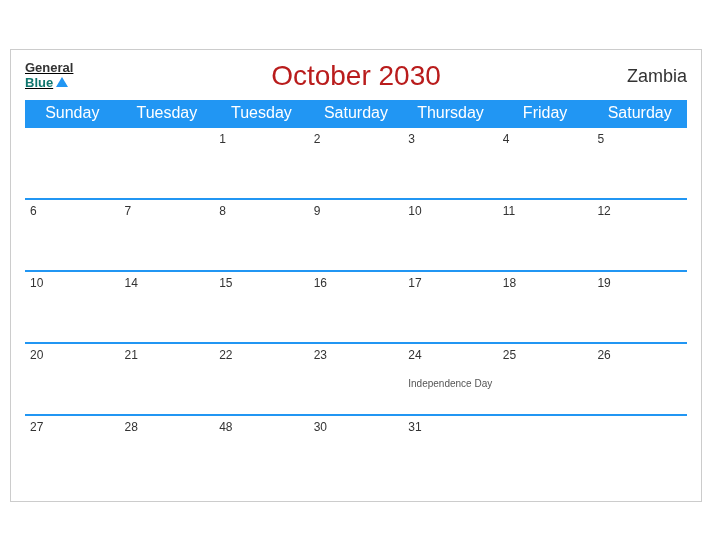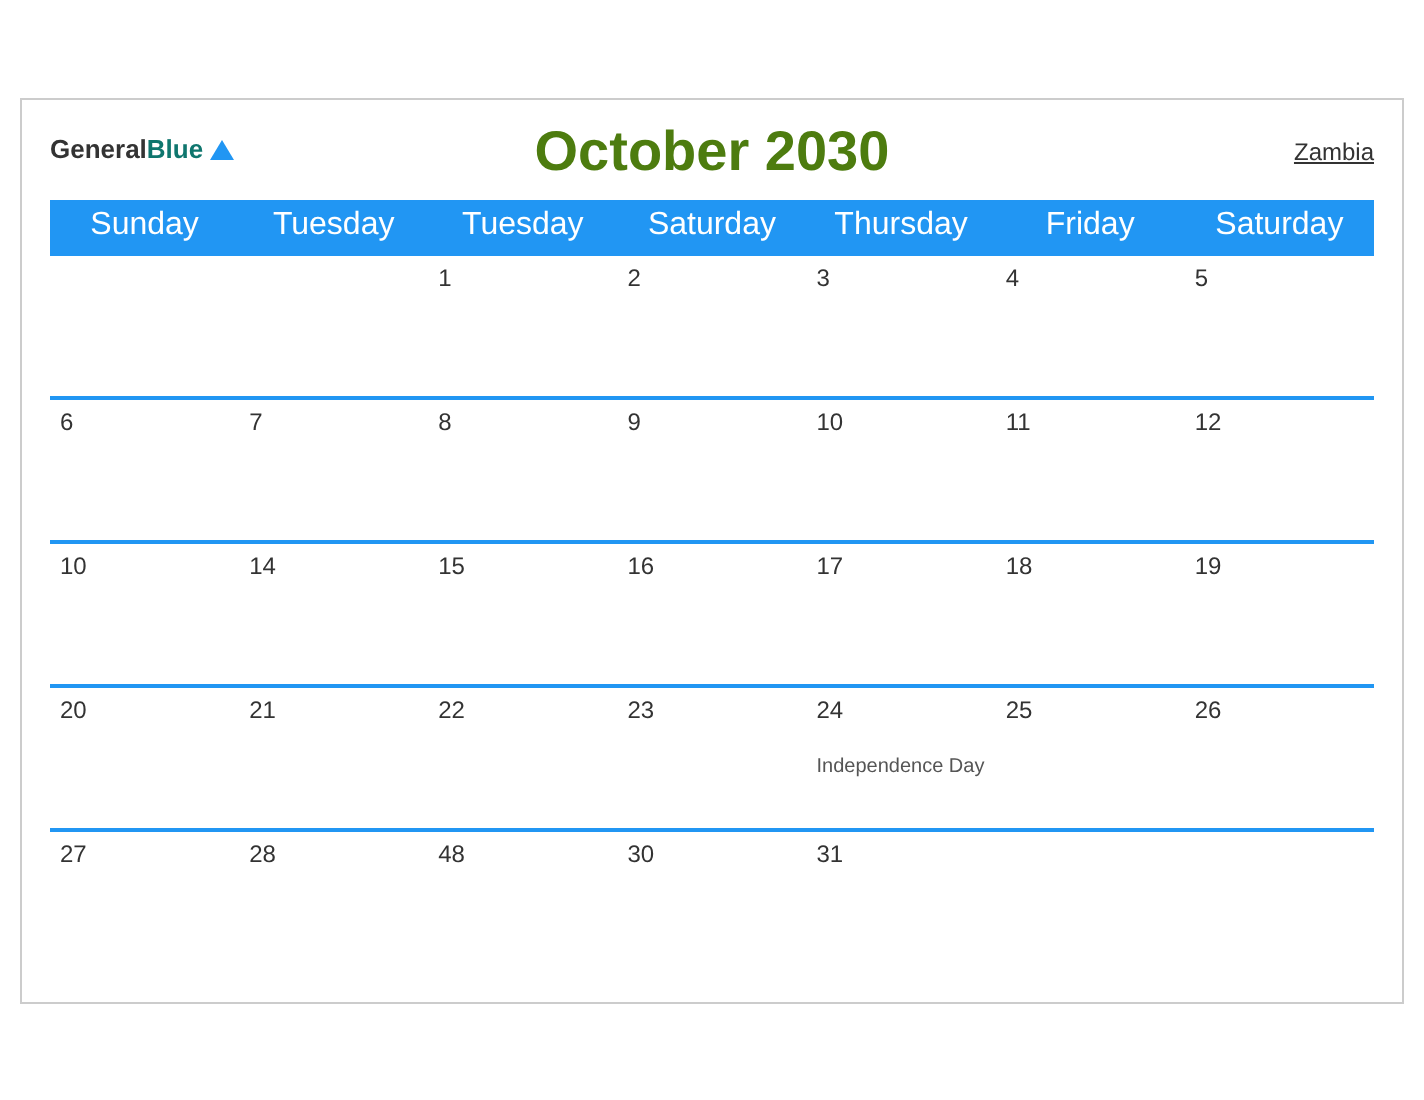--- a/index.html
+++ b/index.html
@@ -23,23 +23,24 @@
       display: flex;
       align-items: center;
       justify-content: center;
       position: relative;
       margin-bottom: 8px;
     }
     .logo {
       position: absolute;
       left: 0;
       display: flex;
-      flex-direction: row;
+      flex-direction: column;
       align-items: flex-start;
       line-height: 1.1;
+      text-decoration: underline;
     }
     .logo-general {
       font-size: 13px;
       font-weight: bold;
       color: #333;
     }
     .logo-blue {
       font-size: 13px;
       font-weight: bold;
       color: #0f766e;
@@ -50,32 +51,31 @@
       width: 0;
       height: 0;
       border-left: 6px solid transparent;
       border-right: 6px solid transparent;
       border-bottom: 10px solid #2196F3;
       margin-left: 3px;
       margin-bottom: 1px;
     }
     .calendar-title {
       font-size: 28px;
-      font-weight: bold;
-      color: #4d7c0f;
+      font-weight: normal;
+      color: #b91c1c;
       text-align: center;
     }
     .country-label {
       position: absolute;
       right: 0;
-      font-size: 12px;
+      font-size: 18px;
       color: #333;
       top: 50%;
       transform: translateY(-50%);
-      text-decoration: underline;
     }
     .calendar-grid {
       width: 100%;
       border-collapse: collapse;
     }
     .calendar-grid thead tr th {
       background-color: #2196F3;
       color: #fff;
       font-size: 16px;
       font-weight: normal;

